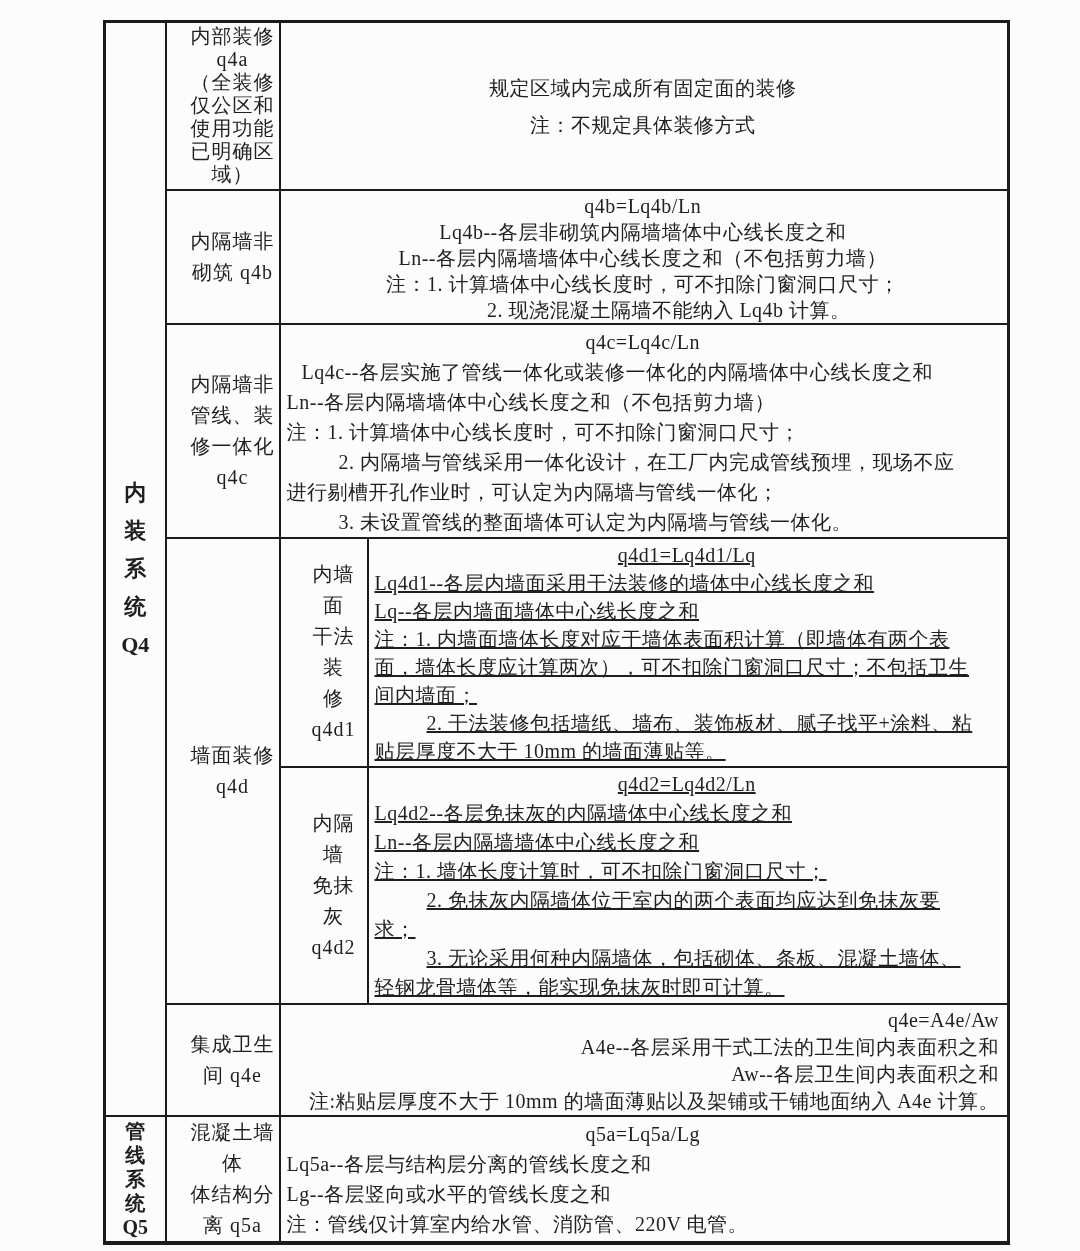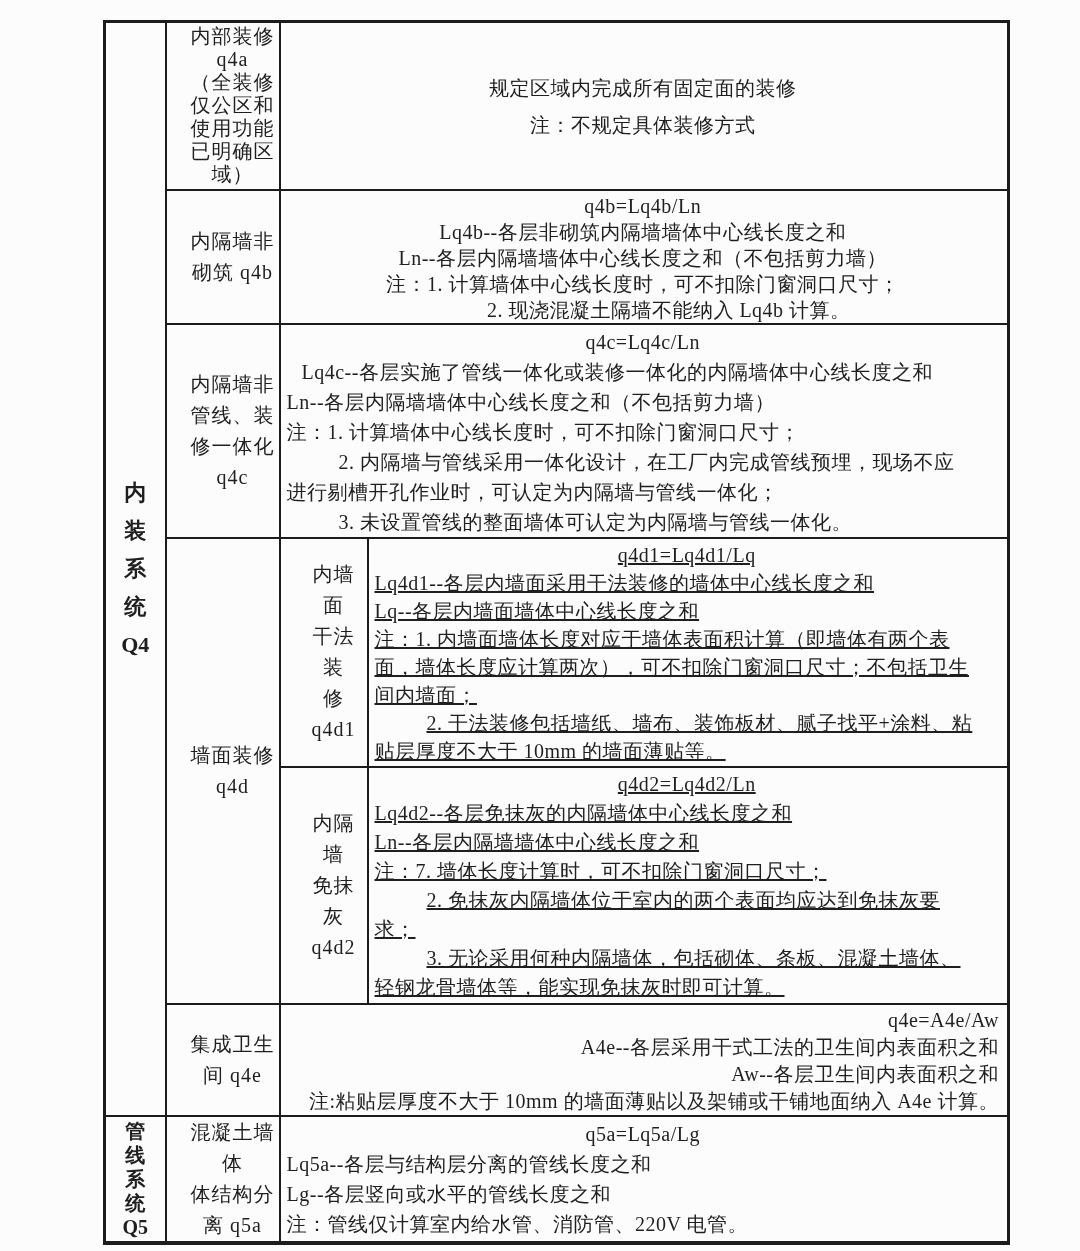--- a/index.html
+++ b/index.html
@@ -156,21 +156,21 @@
     <tr class="r-q4d2">
       <td class="label">
           <div>内隔墙</div>
           <div>免抹灰</div>
           <div>q4d2</div>
         </td>
       <td class="content c-q4d2">
           <div class="ln-f">q4d2=Lq4d2/Ln</div>
           <div class="ln-l">Lq4d2--各层免抹灰的内隔墙体中心线长度之和</div>
           <div class="ln-l">Ln--各层内隔墙墙体中心线长度之和</div>
-          <div class="ln-l">注：7. 墙体长度计算时，可不扣除门窗洞口尺寸；</div>
+          <div class="ln-l">注：1. 墙体长度计算时，可不扣除门窗洞口尺寸；</div>
           <div class="ln-i">2. 免抹灰内隔墙体位于室内的两个表面均应达到免抹灰要</div>
           <div class="ln-l">求；</div>
           <div class="ln-i">3. 无论采用何种内隔墙体，包括砌体、条板、混凝土墙体、</div>
           <div class="ln-l">轻钢龙骨墙体等，能实现免抹灰时即可计算。</div>
         </td>
     </tr>
     <tr class="r-q4e">
       <td class="label">
           <div>集成卫生</div>
           <div>间 q4e</div>

